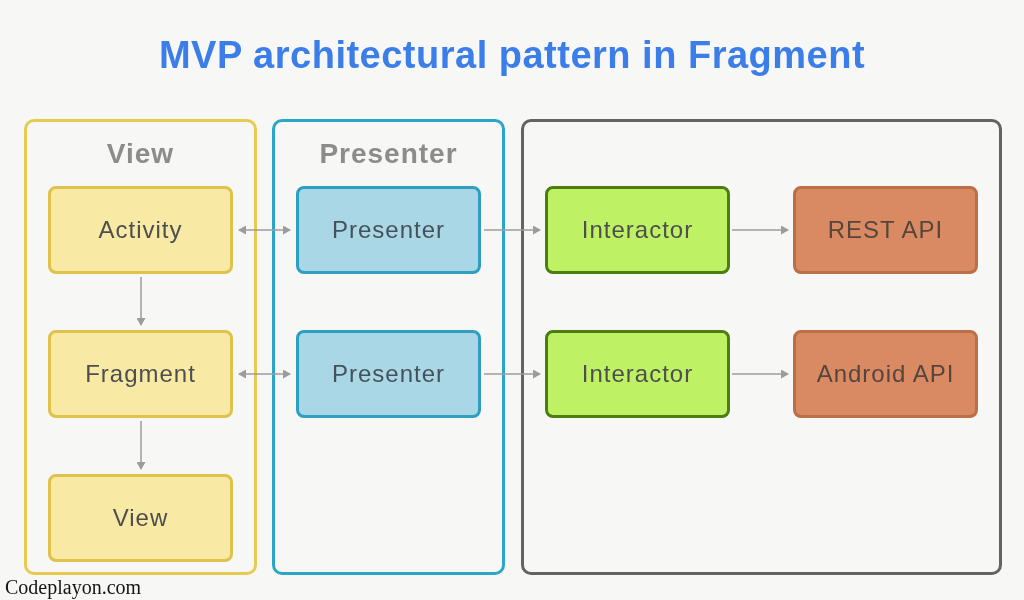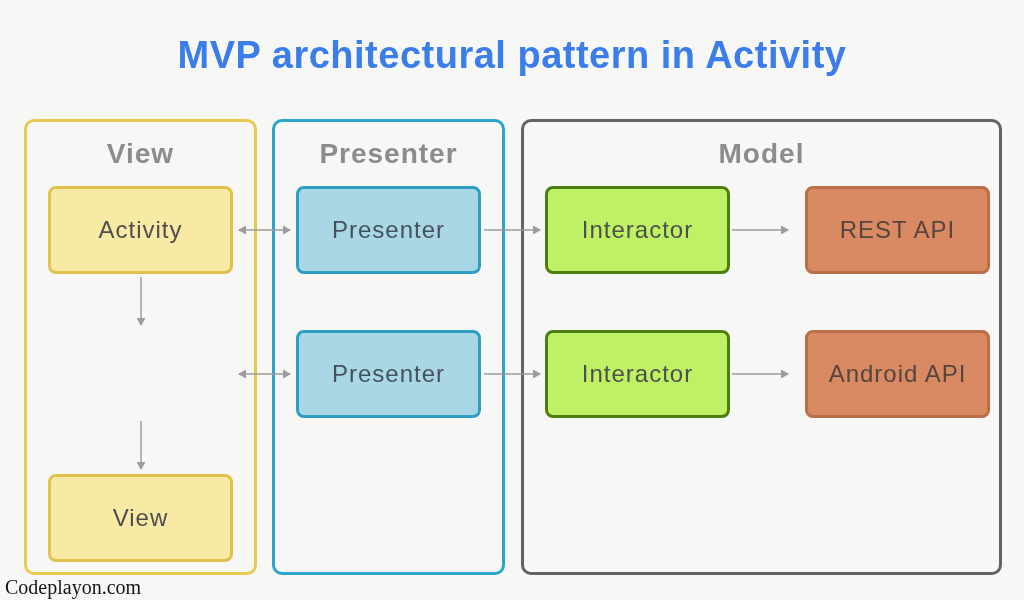--- a/index.html
+++ b/index.html
@@ -57,65 +57,67 @@
   }
   .node-yellow { background: #f8e9a4; border: 3px solid #dfc14c; }
   .node-blue   { background: #a9d7e6; border: 3px solid #2e9fc1; color: #45525c; }
   .node-gray   { background: #bef264; border: 3px solid #4d7c0f; }
   .node-orange { background: #d98a63; border: 3px solid #b96f47; color: #55453c; }
 
   .row-1 { top: 64px; }
   .row-2 { top: 208px; }
   .row-3 { top: 352px; }
   .col-inner-left  { left: 21px; justify-content: center; }
-  .col-inner-right { left: 281px; }
+  .col-inner-right { left: 269px; }
 
   .edges-overlay {
     position: absolute; inset: 0;
     width: 1024px; height: 600px;
     pointer-events: none;
   }
 
   .watermark {
     position: absolute;
     left: 5px; top: 576px;
     font-family: "Liberation Serif", serif;
     font-size: 20px;
     color: #141414;
   }
 </style>
 </head>
 <body>
 
 <div class="stage">
 
-  <h1 class="page-title">MVP architectural pattern in Activity</h1>
+  <h1 class="page-title">MVP architectural pattern in Fragment</h1>
 
   <div class="container container-view">
     <div class="container-header">View</div>
     <div class="node node-yellow row-1 col-inner-left">
       <span>Activity</span>
+    </div>
+    <div class="node node-yellow row-2 col-inner-left">
+      <span>Fragment</span>
     </div>
     <div class="node node-yellow row-3 col-inner-left">
       <span>View</span>
     </div>
   </div>
 
   <div class="container container-presenter">
     <div class="container-header">Presenter</div>
     <div class="node node-blue row-1 col-inner-left">
       <span>Presenter</span>
     </div>
     <div class="node node-blue row-2 col-inner-left">
       <span>Presenter</span>
     </div>
   </div>
 
   <div class="container container-model">
-    <div class="container-header">Model</div>
     <div class="node node-gray row-1 col-inner-left">
       <span>Interactor</span>
     </div>
     <div class="node node-orange row-1 col-inner-right">
       <span>REST API</span>
     </div>
     <div class="node node-gray row-2 col-inner-left">
       <span>Interactor</span>
     </div>
     <div class="node node-orange row-2 col-inner-right">

